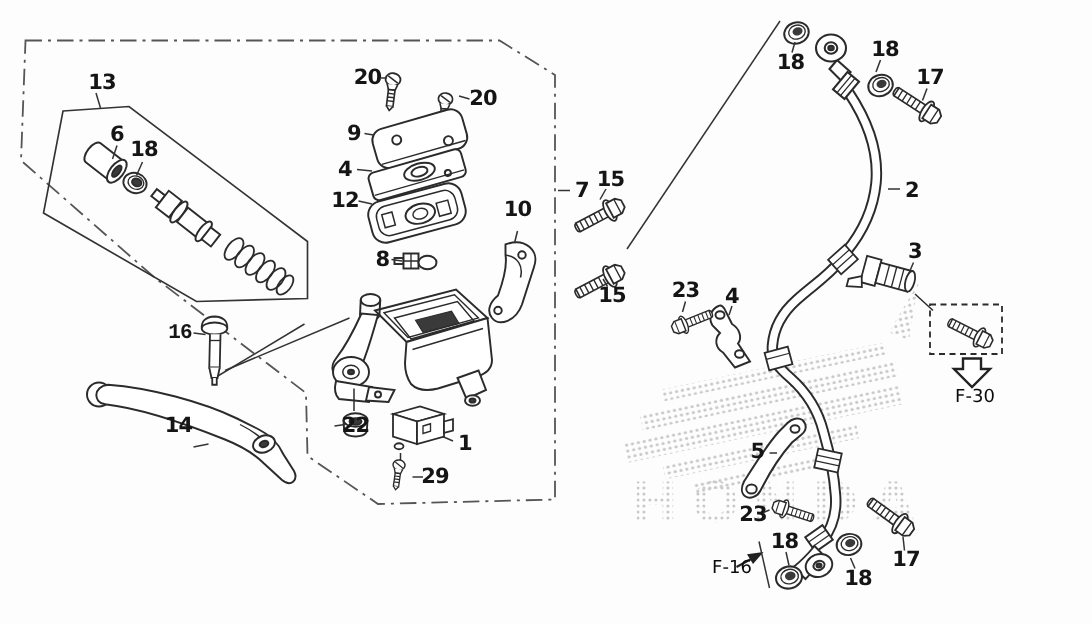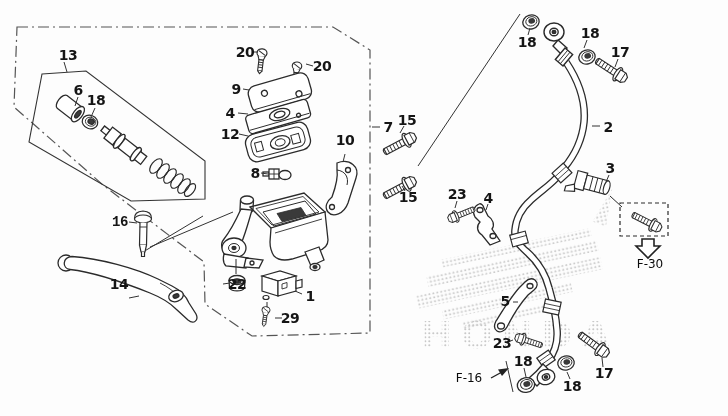--- a/index.html
+++ b/index.html
@@ -353,16 +353,16 @@
       <div class="part-label" style="left: 488px; top: 198px;">4</div>
       <div class="part-label" style="left: 457px; top: 194px;">23</div>
       <div class="part-label" style="left: 505px; top: 301px;">5</div>
       <div class="part-label" style="left: 502px; top: 343px;">23</div>
       <div class="part-label" style="left: 527px; top: 42px;">18</div>
       <div class="part-label" style="left: 590px; top: 33px;">18</div>
       <div class="part-label" style="left: 620px; top: 52px;">17</div>
       <div class="part-label" style="left: 523px; top: 361px;">18</div>
       <div class="part-label" style="left: 572px; top: 386px;">18</div>
       <div class="part-label" style="left: 604px; top: 373px;">17</div>
-      <div class="ref-label" style="left: 469px; top: 378px;">F-16</div>
+      <div class="ref-label" style="left: 488px; top: 378px;">F-16</div>
       <div class="ref-label" style="left: 650px; top: 264px;">F-30</div>
     </div>
 </div>
 
 </body></html>

